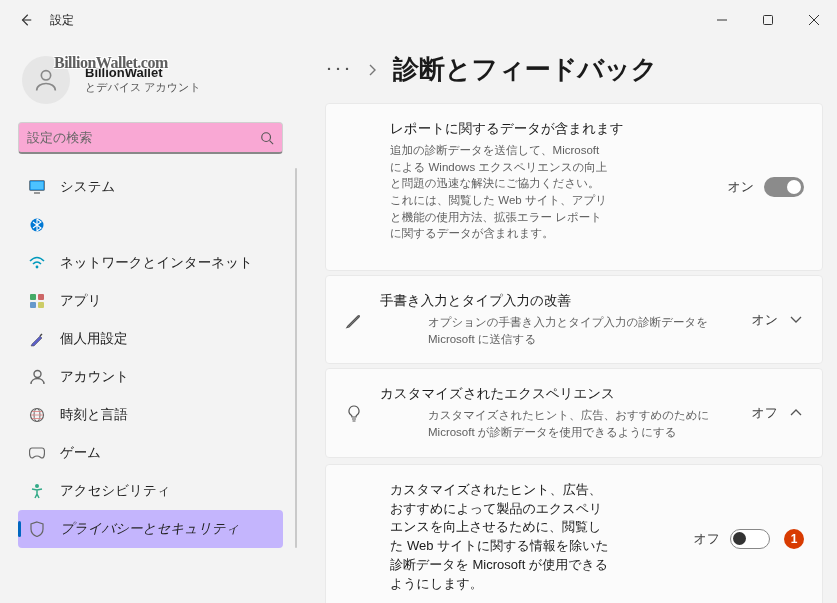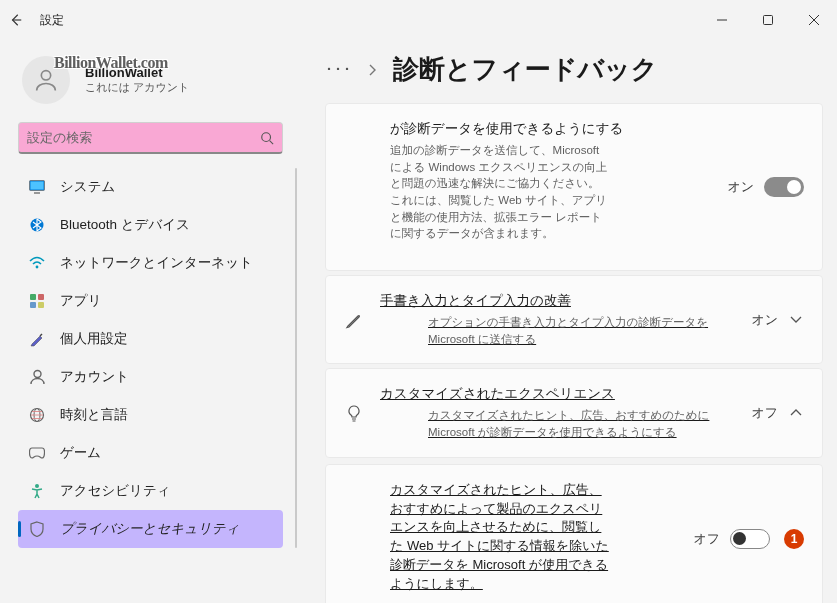--- a/index.html
+++ b/index.html
@@ -1,18 +1,18 @@
 <!DOCTYPE html>
 <html><head>
 <meta charset="utf-8">
 <style>
   * { margin: 0; padding: 0; box-sizing: border-box; font-family: "Segoe UI", "Yu Gothic UI", sans-serif; }
   body { width: 837px; height: 603px; background: #f3f3f3; overflow: hidden; color: #1a1a1a; font-size: 13px; }
 
-  .titlebar { height: 40px; display: flex; align-items: center; }
+  .titlebar { height: 40px; display: flex; align-items: center; padding-left: 10px; }
   .titlebar .back { width: 32px; height: 32px; display: flex; align-items: center; justify-content: center; cursor: pointer; }
   .titlebar .title { margin-left: 8px; font-size: 12px; }
   .titlebar .spacer { flex: 1; }
   .winbtn { width: 46px; height: 32px; display: flex; align-items: center; justify-content: center; cursor: pointer; }
 
   .layout { display: flex; height: 563px; }
 
   .sidebar { width: 305px; padding: 10px 4px 0 18px; display: flex; flex-direction: column; position: relative; }
   .profile { display: flex; align-items: center; gap: 15px; padding: 6px 0 14px 4px; position: relative; }
   .avatar { width: 48px; height: 48px; border-radius: 50%; background: #e6e6e6; display: flex; align-items: center; justify-content: center; color: #555; }
@@ -36,21 +36,21 @@
   .main { flex: 1; padding: 12px 14px 0 20px; overflow-y: auto; }
   .breadcrumb { display: flex; align-items: center; gap: 16px; margin-bottom: 16px; }
   .bc-dots { color: #555; font-size: 16px; letter-spacing: 1px; cursor: pointer; }
   .bc-sep { color: #888; }
   .page-title { font-size: 26px; font-weight: 600; font-family: Liberation Serif, serif; }
 
   .cardstack { display: flex; flex-direction: column; gap: 4px; }
   .card { background: #fbfbfb; border: 1px solid #e9e9e9; border-radius: 4px; padding: 16px 18px 16px 18px; }
   .card.row { display: flex; align-items: center; gap: 16px; }
   .card .icon-col { width: 20px; display: flex; justify-content: center; color: #444; flex-shrink: 0; }
-  .card .text-col { flex: 1; text-decoration: underline; }
+  .card .text-col { flex: 1; }
   .card .text-col .h { font-size: 13.5px; margin-bottom: 4px; }
   .card .text-col .d { font-size: 11.5px; color: #5f5f5f; line-height: 1.45; margin-left: 48px; }
   .card .state-col { display: flex; align-items: center; gap: 10px; flex-shrink: 0; }
   .state-label { font-size: 13px; color: #404040; text-align: center; }
   .toggle { width: 40px; height: 20px; border-radius: 10px; position: relative; }
   .toggle.off { background: #fff; border: 1px solid #888; }
   .toggle.off::after { content: ""; position: absolute; left: 2px; top: 2px; width: 13px; height: 13px; border-radius: 50%; background: #333; }
   .toggle.gray { background: #8b8b8b; }
   .toggle.gray::after { content: ""; position: absolute; right: 3px; top: 3px; width: 14px; height: 14px; border-radius: 50%; background: #fff; }
   .chev { color: #555; width: 16px; display: flex; justify-content: center; }
@@ -103,21 +103,21 @@
   <aside class="sidebar">
     <div class="profile">
       <div class="avatar">
         <svg width="28" height="28" viewBox="0 0 24 24">
             <circle cx="12" cy="8" r="4" fill="none" stroke="#888" stroke-width="1.4"></circle>
             <path d="M4 21c0-4 4-6 8-6s8 2 8 6" fill="none" stroke="#888" stroke-width="1.4"></path>
           </svg>
       </div>
       <div>
         <div class="profile-name">BillionWallet</div>
-        <div class="profile-sub">これには アカウント</div>
+        <div class="profile-sub">とデバイス アカウント</div>
       </div>
       <div class="watermark">BillionWallet.com</div>
     </div>
 
     <div class="searchbox">
       <input type="text" placeholder="設定の検索" style="">
       <span class="search-icon">
         <svg width="14" height="14" viewBox="0 0 16 16">
             <circle cx="7" cy="7" r="5" stroke="#555" stroke-width="1.3" fill="none"></circle>
             <path d="M11 11 L15 15" stroke="#555" stroke-width="1.3"></path>
@@ -138,21 +138,20 @@
             </span>
           <span>システム</span>
         </li>
         <li>
           <span class="nav-icon">
               <svg width="14" height="16" viewBox="0 0 14 16">
                 <circle cx="7" cy="8" r="6.5" fill="#0078d4"></circle>
                 <path d="M7 2v12l4-3-8-6m0 6l8-6-4-3" stroke="#fff" stroke-width="1.1" fill="none"></path>
               </svg>
             </span>
-          <span>Bluetooth とデバイス</span>
         </li>
         <li>
           <span class="nav-icon">
               <svg width="16" height="14" viewBox="0 0 16 14">
                 <path d="M1 5 Q8 -2 15 5" stroke="#0099bc" stroke-width="1.6" fill="none"></path>
                 <path d="M4 8 Q8 4 12 8" stroke="#0099bc" stroke-width="1.6" fill="none"></path>
                 <circle cx="8" cy="11" r="1.4" fill="#0099bc"></circle>
               </svg>
             </span>
           <span>ネットワークとインターネット</span>
@@ -235,21 +234,21 @@
           </svg>
       </span>
       <span class="page-title">診断とフィードバック</span>
     </div>
 
     <div class="cardstack">
 
       <div class="card first">
         <div class="icon-col"></div>
         <div class="mid">
-          <div class="h">が診断データを使用できるようにする</div>
+          <div class="h">レポートに関するデータが含まれます</div>
           <div class="d">追加の診断データを送信して、Microsoft による Windows エクスペリエンスの向上と問題の迅速な解決にご協力ください。これには、閲覧した Web サイト、アプリと機能の使用方法、拡張エラー レポートに関するデータが含まれます。</div>
         </div>
         <div class="right">
           <span class="state-label">オン</span>
           <div class="toggle gray"></div>
         </div>
       </div>
 
       <div class="card row">
         <div class="icon-col">

